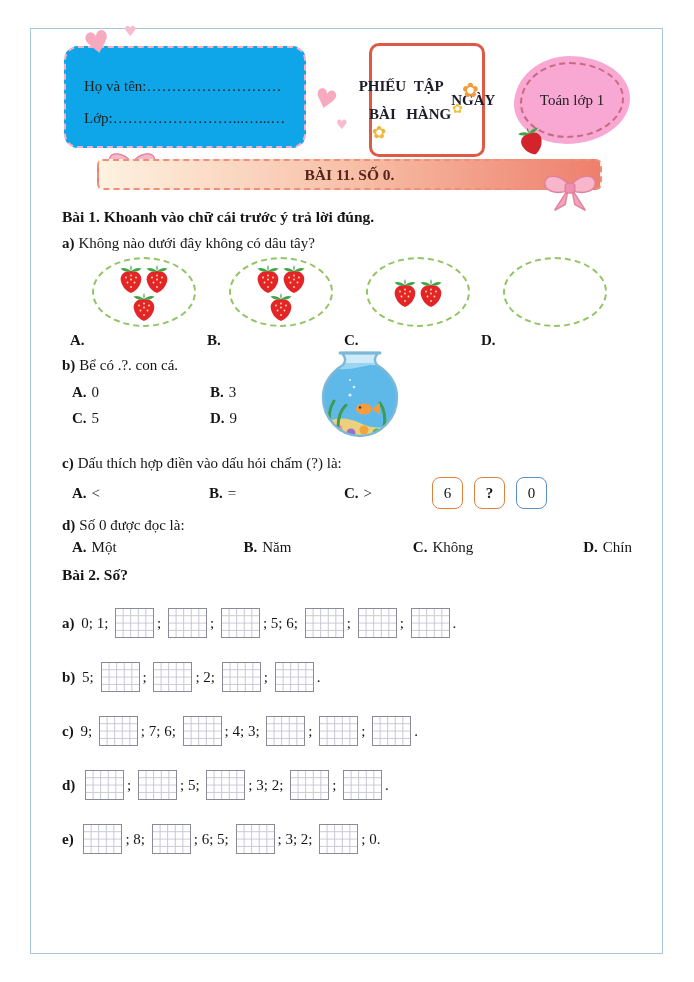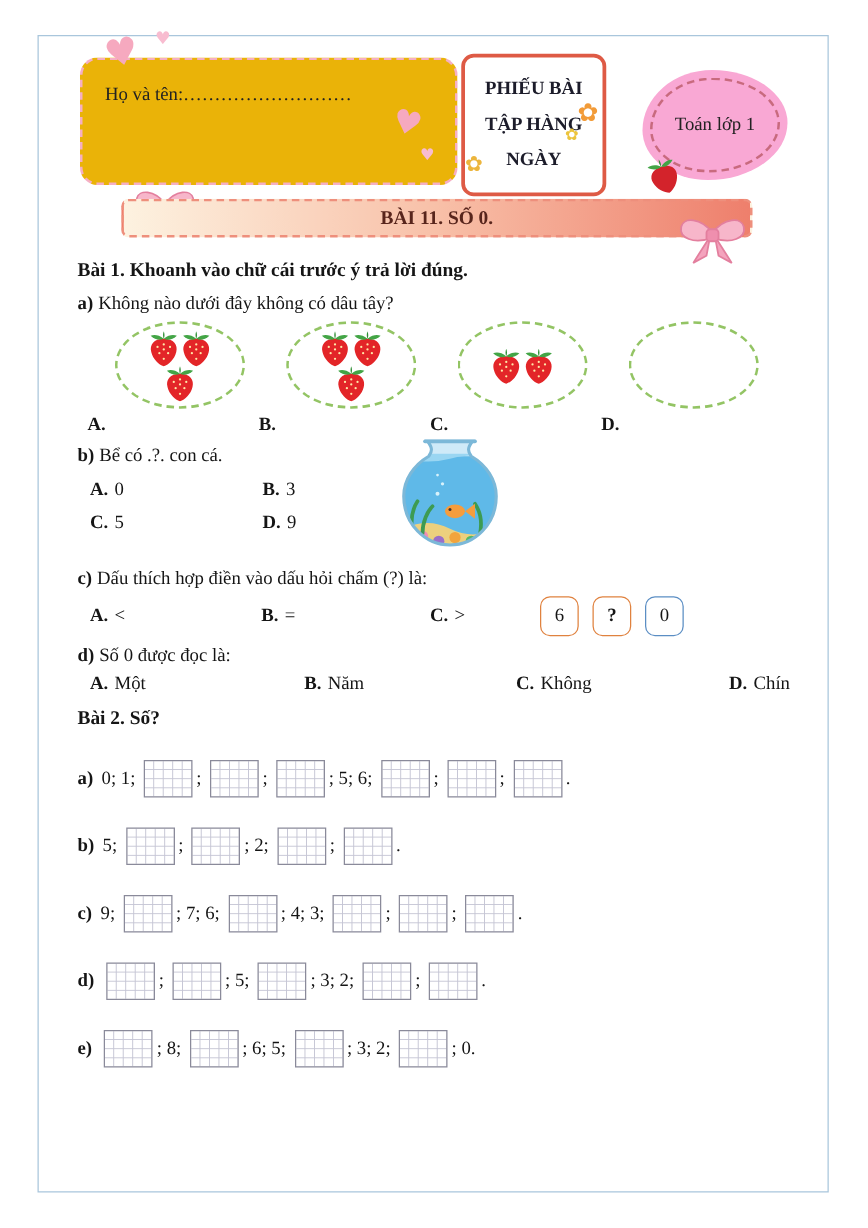--- a/index.html
+++ b/index.html
@@ -1,31 +1,31 @@
 <!DOCTYPE html>
 <html><head>
 <meta charset="utf-8">
 <style>
   html,body{margin:0;padding:0;background:#ffffff;}
   .page{position:relative;width:694px;height:982px;background:#ffffff;overflow:hidden;
         font-family:"Liberation Serif","DejaVu Serif",serif;color:#151515;font-size:15px;}
   .frame{position:absolute;left:30px;top:28px;width:631px;height:924px;border:1.5px solid #a9c6dc;}
 
   
-  .name-box{position:absolute;left:64px;top:46px;width:302px;height:102px;background:#eab308;
-            border:2px dashed #f5afc4;border-radius:14px;padding:20px 0 0 18px;box-sizing:border-box;}
+  .name-box{position:absolute;left:64px;top:46px;width:242px;height:102px;background:#0ea5e9;
+            border:2px dashed #f5afc4;border-radius:14px;padding:30px 0 0 18px;box-sizing:border-box;}
   .info-line{margin-bottom:15px;font-size:15px;color:#222;}
   .heart{position:absolute;font-family:"DejaVu Sans",sans-serif;line-height:1;}
   .h1{left:84px;top:28px;font-size:30px;color:#f6a9bf;transform:rotate(-12deg);}
   .h2{left:124px;top:24px;font-size:14px;color:#f8bcd0;}
   .h3{left:314px;top:86px;font-size:26px;color:#f6a9bf;transform:rotate(14deg);}
   .h4{left:336px;top:118px;font-size:13px;color:#f8bcd0;}
 
   .sheet-box{position:absolute;left:369px;top:43px;width:110px;height:108px;border:3px solid #de5a45;
-             border-radius:10px;background:#fff;display:flex;flex-direction:column;justify-content:center;
+             border-radius:10px;background:#fff;display:flex;justify-content:center;
              align-items:center;text-align:center;font-weight:bold;font-size:15px;line-height:1.9;color:#1c1c2a;}
   .flower{position:absolute;font-family:"DejaVu Sans",sans-serif;line-height:1;}
   .f1{left:462px;top:80px;font-size:20px;color:#f29b38;}
   .f2{left:452px;top:102px;font-size:13px;color:#ecc43c;}
   .f3{left:372px;top:124px;font-size:17px;color:#ecb53c;}
 
   .badge{position:absolute;left:514px;top:56px;width:116px;height:88px;background:#f9a8d4;
          border-radius:48% 52% 55% 45% / 55% 48% 52% 45%;}
   .badge-inner{position:absolute;left:6px;top:6px;right:6px;bottom:6px;border:2px dashed #c86a7e;
                border-radius:48% 52% 55% 45% / 55% 48% 52% 45%;display:flex;align-items:center;
@@ -82,20 +82,21 @@
             background-size:7.6px 7.3px;background-position:-1px -1px;}
 </style>
 </head>
 <body>
 
 <div class="page">
   <div class="frame"></div>
 
   <div class="name-box">
     <div class="info-line">Họ và tên:………………………</div>
+    <div class="info-line">Lớp:……………………...…...…</div>
   </div>
   <span class="heart h1">♥</span>
   <span class="heart h2">♥</span>
   <span class="heart h3">♥</span>
   <span class="heart h4">♥</span>
 
   <div class="sheet-box">
     <div>PHIẾU BÀI</div>
     <div>TẬP HÀNG</div>
     <div>NGÀY</div>

